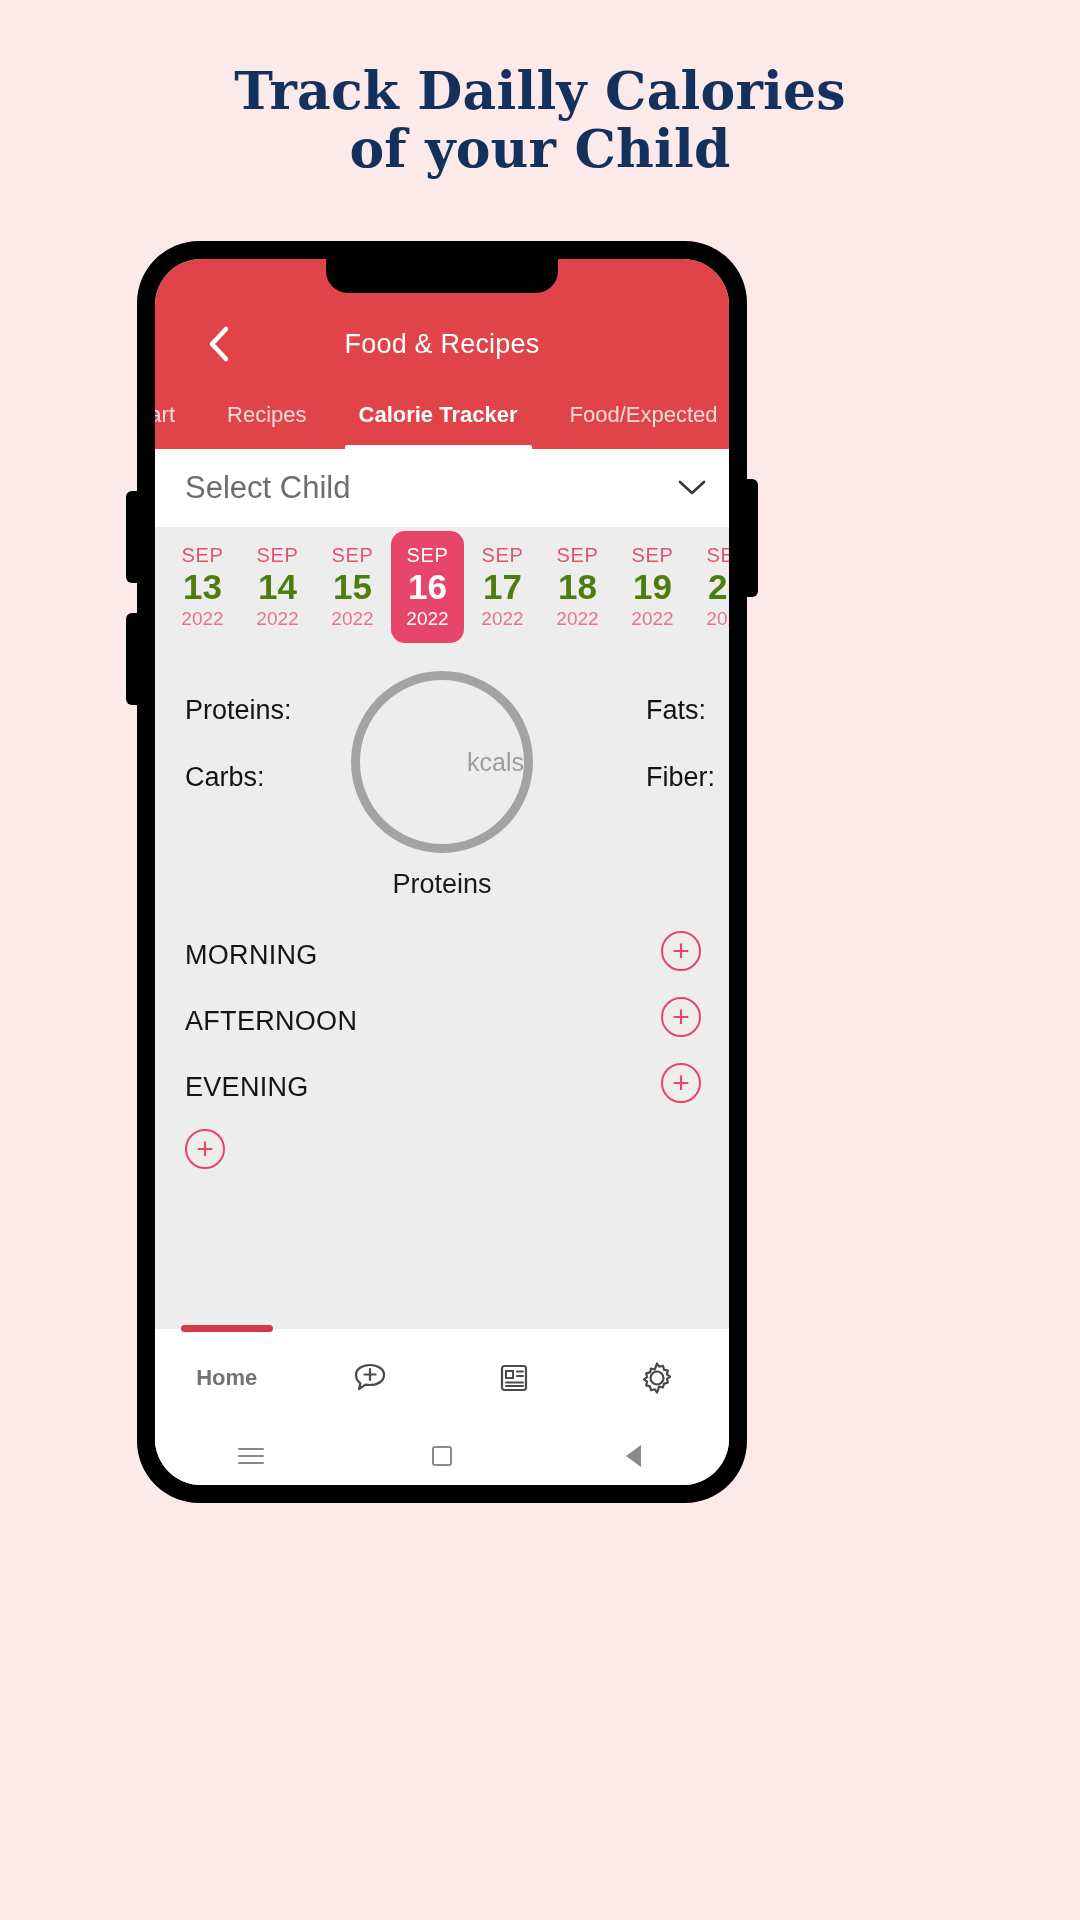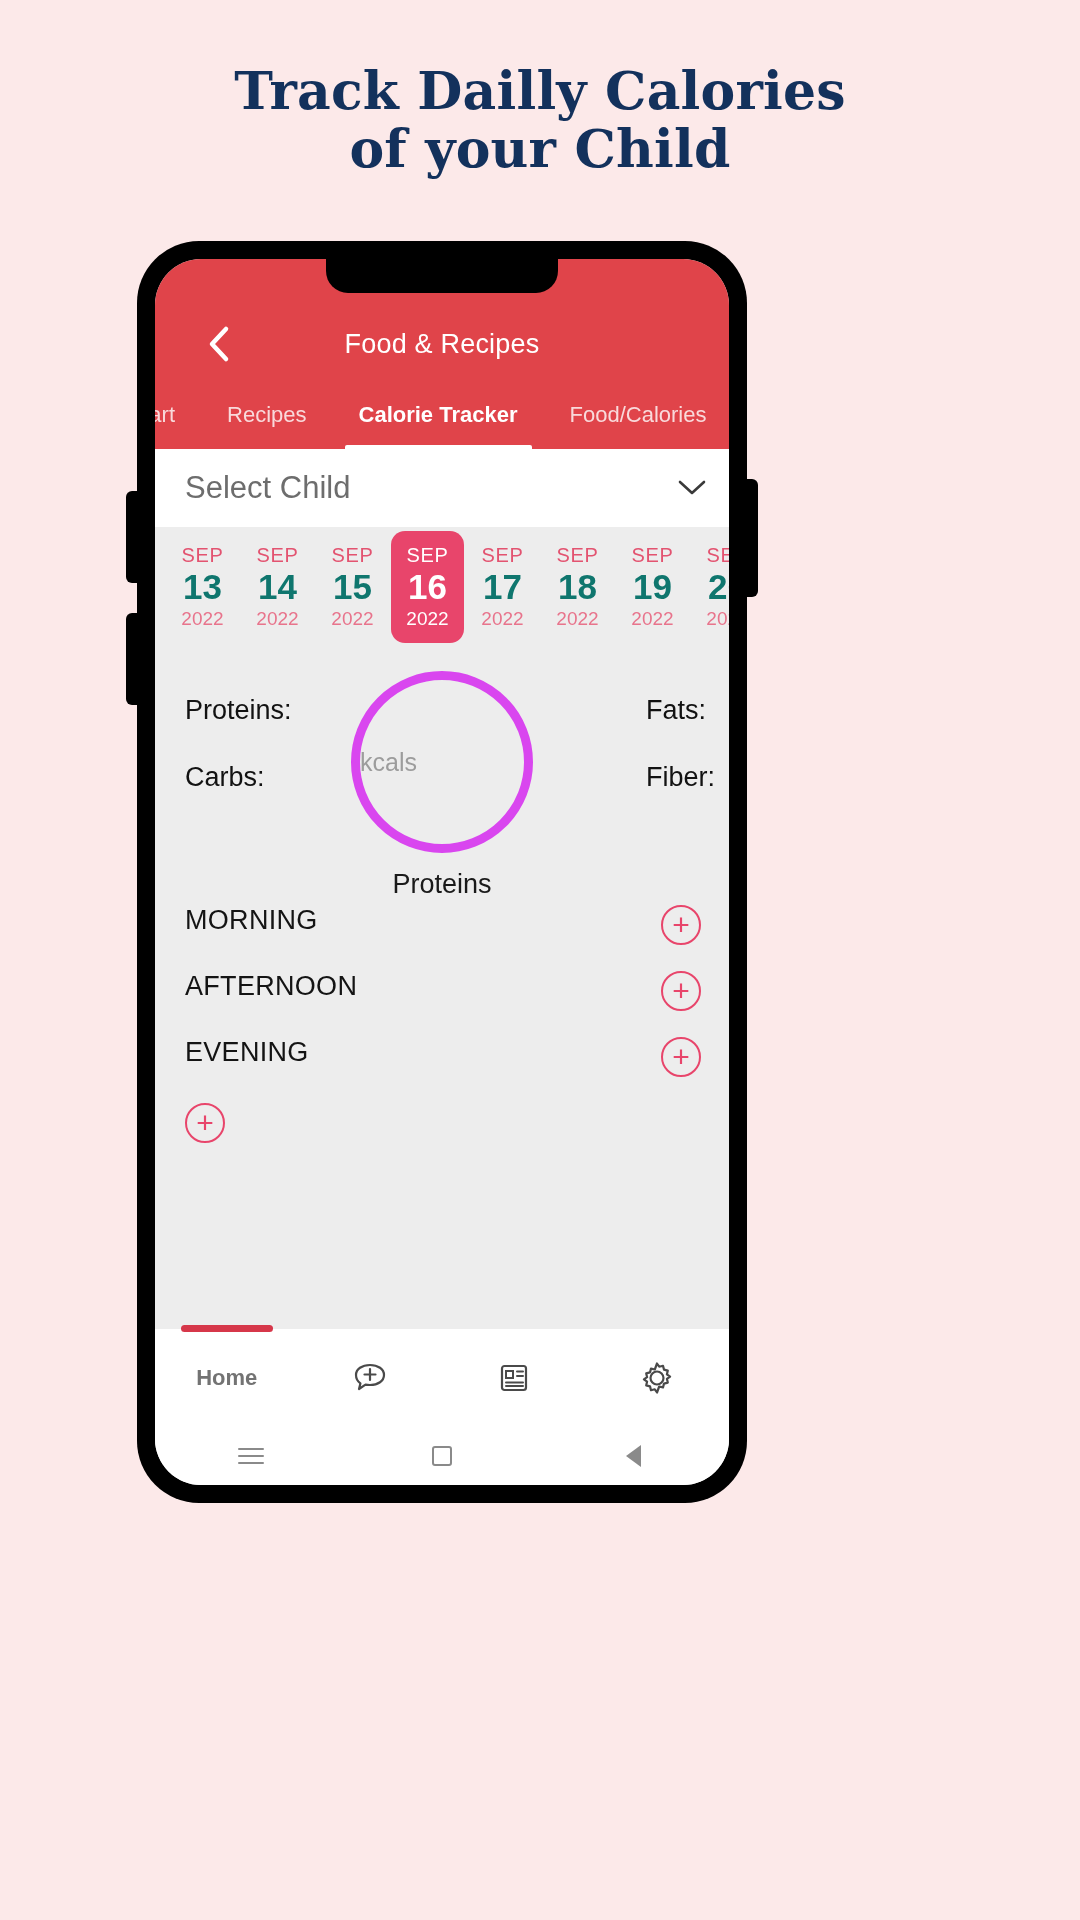--- a/index.html
+++ b/index.html
@@ -183,21 +183,21 @@
   }
   .date-chip .m {
     font-size: 20px;
     color: #e35370;
     letter-spacing: 0.6px;
     line-height: 1.1;
   }
   .date-chip .d {
     font-size: 35px;
     font-weight: 600;
-    color: #0f766e;
+    color: #4d7c0f;
     line-height: 1.15;
     margin: 1px 0 1px;
   }
   .date-chip .y {
     font-size: 19px;
     color: #e8748c;
     line-height: 1.1;
   }
   .date-chip.selected { background: #e8456b; }
   .date-chip.selected .m,
@@ -224,45 +224,45 @@
   .macro-label {
     font-size: 27px;
     color: #121212;
     white-space: nowrap;
   }
   .ring {
     position: absolute;
     left: 50%; top: 24px;
     transform: translateX(-50%);
     width: 182px; height: 182px;
-    border: 9px solid #d946ef;
+    border: 9px solid #a3a3a3;
     border-radius: 50%;
     display: flex;
     align-items: center;
-    justify-content: flex-start;
+    justify-content: flex-end;
   }
   .ring .kcals {
     font-size: 25px;
     color: #9c9c9c;
   }
   .expected {
     position: absolute;
     left: 50%; top: 222px;
     transform: translateX(-50%);
     font-size: 27px;
     color: #1a1a1a;
     white-space: nowrap;
   }
 
   
   .meals { background: #ededed; padding-top: 8px; }
   .meal-row {
     height: 66px;
     display: flex;
-    align-items: flex-start;
+    align-items: flex-end;
     padding: 0 28px 0 30px;
   }
   .meal-name {
     flex: 1;
     font-size: 27px;
     color: #141414;
     letter-spacing: 0.3px;
   }
   .add-btn {
     width: 40px; height: 40px;
@@ -378,21 +378,21 @@
           </div>
           <div class="hdr-title">Food &amp; Recipes</div>
         </div>
       </div>
 
       <div class="tabs-wrap">
         <div class="tabs">
           <div class="tab">t Chart</div>
           <div class="tab">Recipes</div>
           <div class="tab active">Calorie Tracker</div>
-          <div class="tab">Food/Calories</div>
+          <div class="tab">Food/Expected</div>
 
         </div>
       </div>
 
       <div class="select-child">
         <div class="val">Select Child</div>
         <div class="chev-down">
           <svg width="30" height="18" viewBox="0 0 30 18">
             <polyline points="3,3 15,14 27,3" fill="none" stroke="#3a3a3a" stroke-width="2.6" stroke-linecap="round" stroke-linejoin="round"></polyline>
           </svg>

